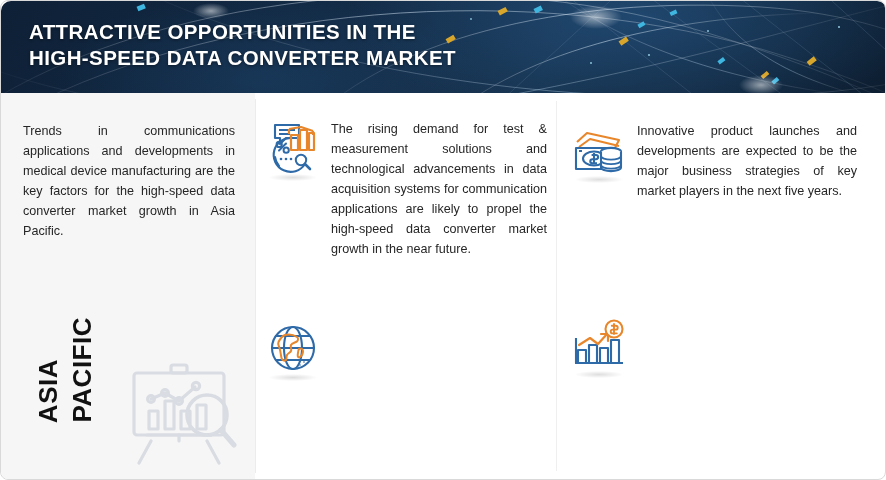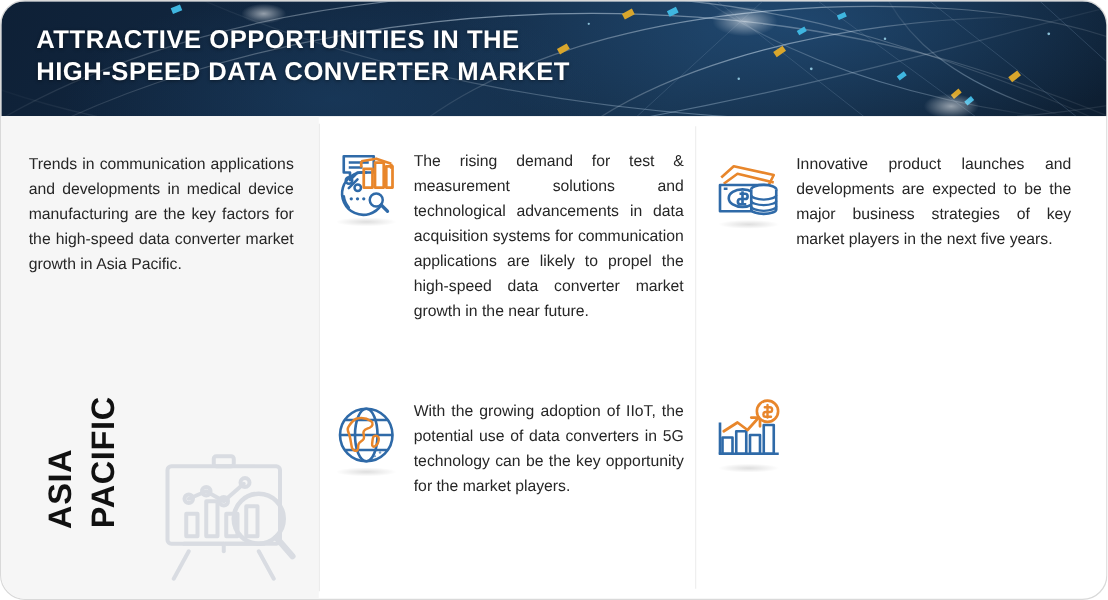--- a/index.html
+++ b/index.html
@@ -7,21 +7,21 @@
     width:886px;height:480px;
     background:#ffffff;
     font-family:"Liberation Sans","DejaVu Sans",sans-serif;
     overflow:hidden;
   }
   #page{
     position:relative;width:886px;height:480px;
     background:#ffffff;
     box-sizing:border-box;
     border:1px solid #d9d9d9;
-    border-radius:20px;
+    border-radius:8px;
     overflow:hidden;
   }
 
   
   #banner{
     position:absolute;left:0;top:0;width:886px;height:92px;
     background:
       radial-gradient(ellipse 420px 150px at 72% 18%, rgba(40,90,140,.55) 0%, rgba(16,40,66,0) 70%),
       radial-gradient(ellipse 300px 120px at 30% 85%, rgba(30,70,110,.45) 0%, rgba(16,40,66,0) 72%),
       linear-gradient(120deg,#0e2036 0%,#132b46 38%,#17334f 62%,#0d1e31 100%);
@@ -164,21 +164,21 @@
         <circle cx="590" cy="62" r="1"></circle>
           <circle cx="838" cy="26" r="1.1"></circle>
         <circle cx="470" cy="18" r=".9"></circle>
       </g>
     </svg>
     <div id="banner-title">ATTRACTIVE OPPORTUNITIES IN THE
 HIGH-SPEED DATA CONVERTER MARKET</div>
   </div>
 
   <div id="left-panel">
-    <div id="left-text">Trends in communication applications and developments in medical device manufacturing are the key factors for the high-speed data converter market growth in Asia Pacific.</div>
+    <div id="left-text">Trends in communications applications and developments in medical device manufacturing are the key factors for the high-speed data converter market growth in Asia Pacific.</div>
 
     <div id="region-label">
       <span id="vert-asia" class="vert-word">ASIA</span>
       <span id="vert-pacific" class="vert-word">PACIFIC</span>
     </div>
 
     <svg id="watermark" viewBox="0 0 130 122" xmlns="http://www.w3.org/2000/svg" fill="none" stroke="#d6dae0" stroke-width="3.2" stroke-linecap="round" stroke-linejoin="round">
       <path d="M16,24 h84 a3,3 0 0 1 3,3 v56 a3,3 0 0 1 -3,3 h-84 a3,3 0 0 1 -3,-3 v-56 a3,3 0 0 1 3,-3 z"></path>
       <rect x="50" y="16" width="16" height="8" rx="2"></rect>
       <path d="M30,92 l-12,22 M86,92 l12,22 M26,86 h64"></path>
@@ -281,21 +281,20 @@
           <path d="M22,16 c4,-1 9,0 12,2 c2,1.5 1,4 -1,5 c-2,1 -4,1 -5,3 c-1,2 1,4 0,6 c-1,2 -3,2 -4,4 c-1,2 0,4 -1,5 c-1.5,1.5 -4,0 -4.5,-2 c-.7,-3 -1,-7 -2,-10 c-.8,-2.4 -2,-4 -1,-6 c1,-2 4,-6 6.5,-7 z"></path>
           <path d="M36,30 c2,-1 4,0 4,2 c0,2.5 -1.5,5 -3,6 c-1.2,.8 -2.5,0 -2.3,-1.8 c.2,-2 .3,-5 1.3,-6.2 z"></path>
         </g>
         <g fill="#2f6aa8" opacity=".65">
           <circle cx="41" cy="43" r="1"></circle>
             <circle cx="37" cy="46" r=".9"></circle>
         </g>
       </svg>
       <div class="icon-shadow"></div>
     </div>
-    <div class="card-text">With the growing adoption of IIoT, the potential use of data converters in 5G technology can be the key opportunity for the market players.</div>
   </div>
 
   <div class="card" id="card-4">
     <div class="card-icon">
       <svg viewBox="0 0 60 60" width="60" height="60" xmlns="http://www.w3.org/2000/svg" fill="none">
         <g stroke="#2f6aa8" stroke-width="2.1" stroke-linejoin="round" fill="none">
           <rect x="9" y="34" width="8" height="13"></rect>
           <rect x="20" y="29" width="8" height="18"></rect>
           <rect x="31" y="32" width="8" height="15"></rect>
           <rect x="42" y="24" width="8" height="23"></rect>

